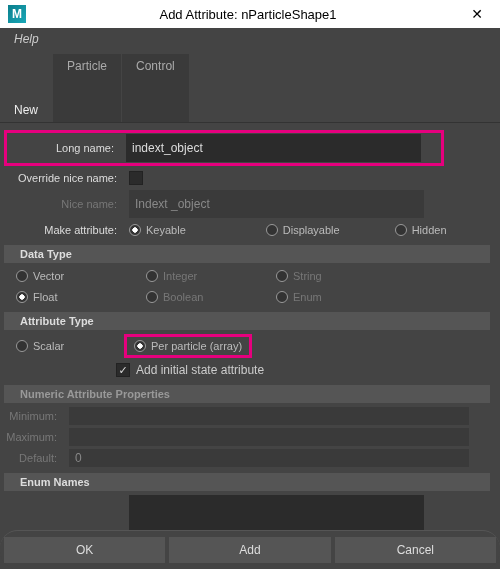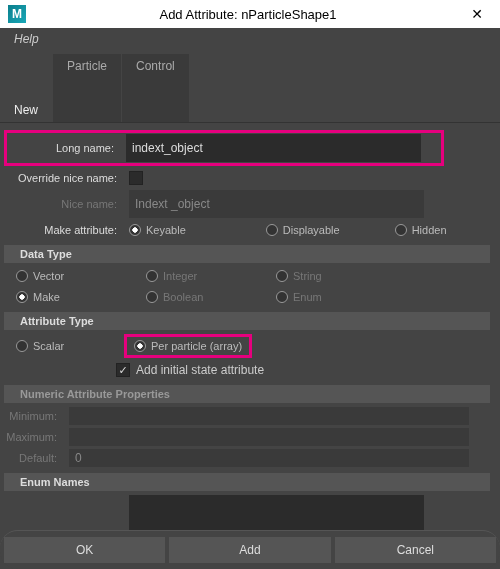--- a/index.html
+++ b/index.html
@@ -112,21 +112,21 @@
           <span>Integer</span>
         </span>
       <span class="rlabel dim">
           <span class="radio"></span>
           <span>String</span>
         </span>
     </div>
     <div class="row" style="padding-left:12px">
       <span class="rlabel" style="width:110px">
           <span class="radio sel"></span>
-          <span>Make</span>
+          <span>Float</span>
         </span>
       <span class="rlabel dim" style="width:110px">
           <span class="radio"></span>
           <span>Boolean</span>
         </span>
       <span class="rlabel dim">
           <span class="radio"></span>
           <span>Enum</span>
         </span>
     </div>

